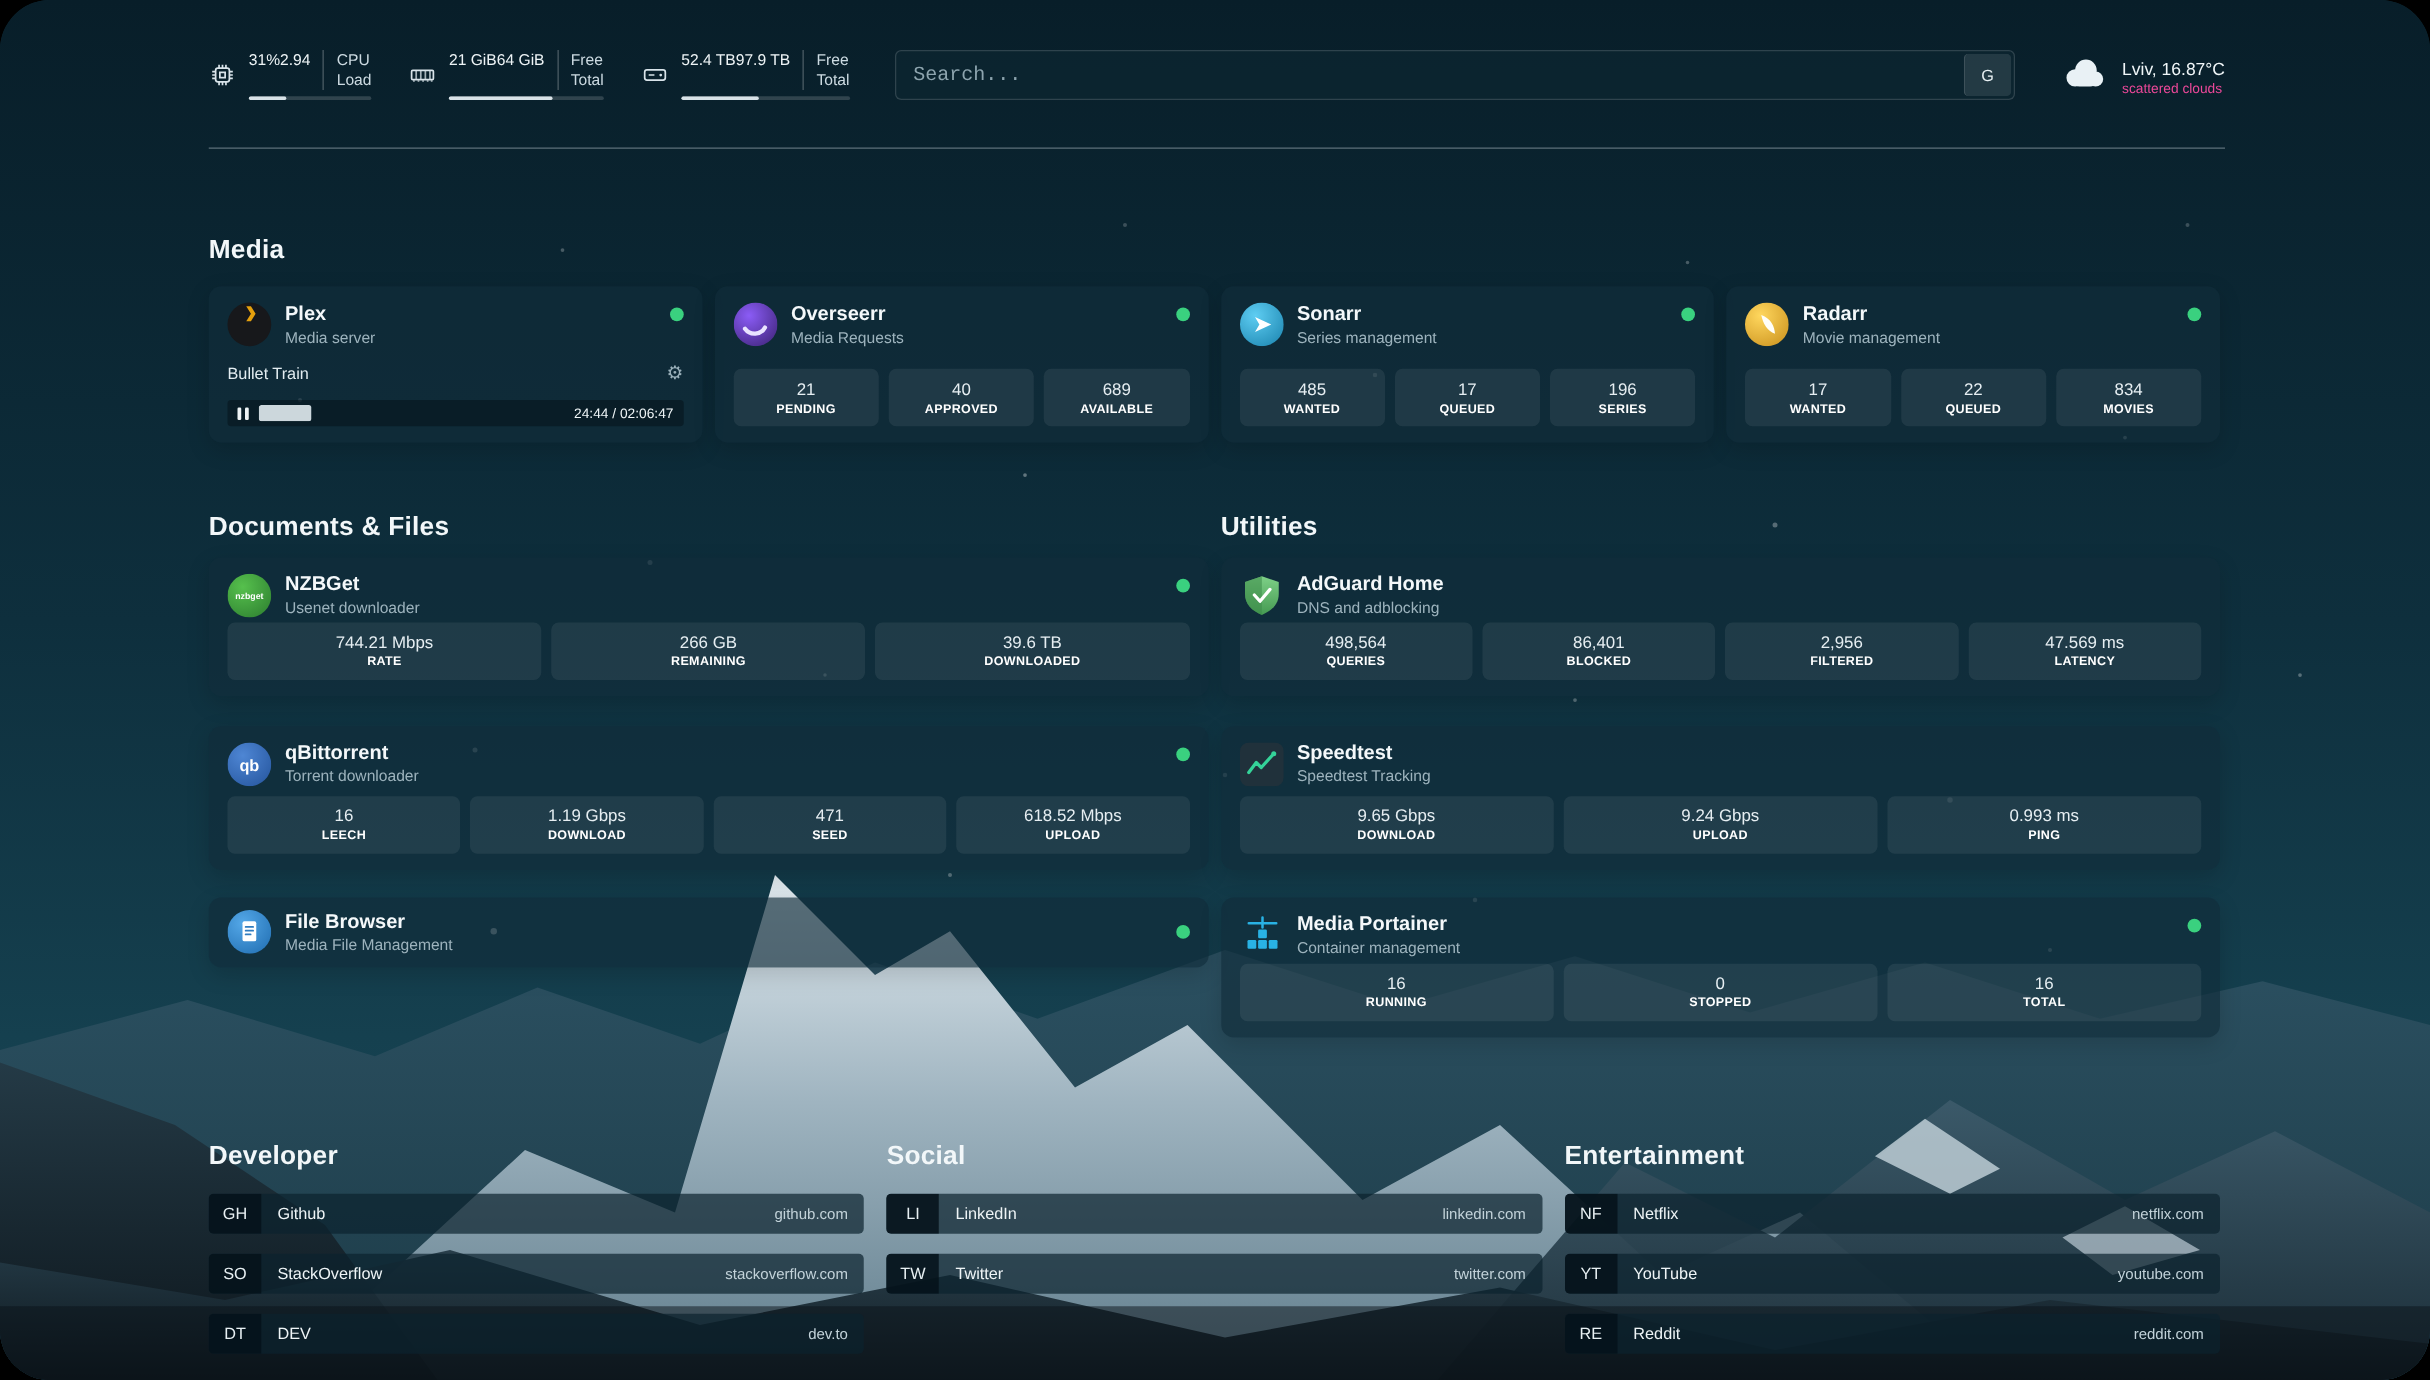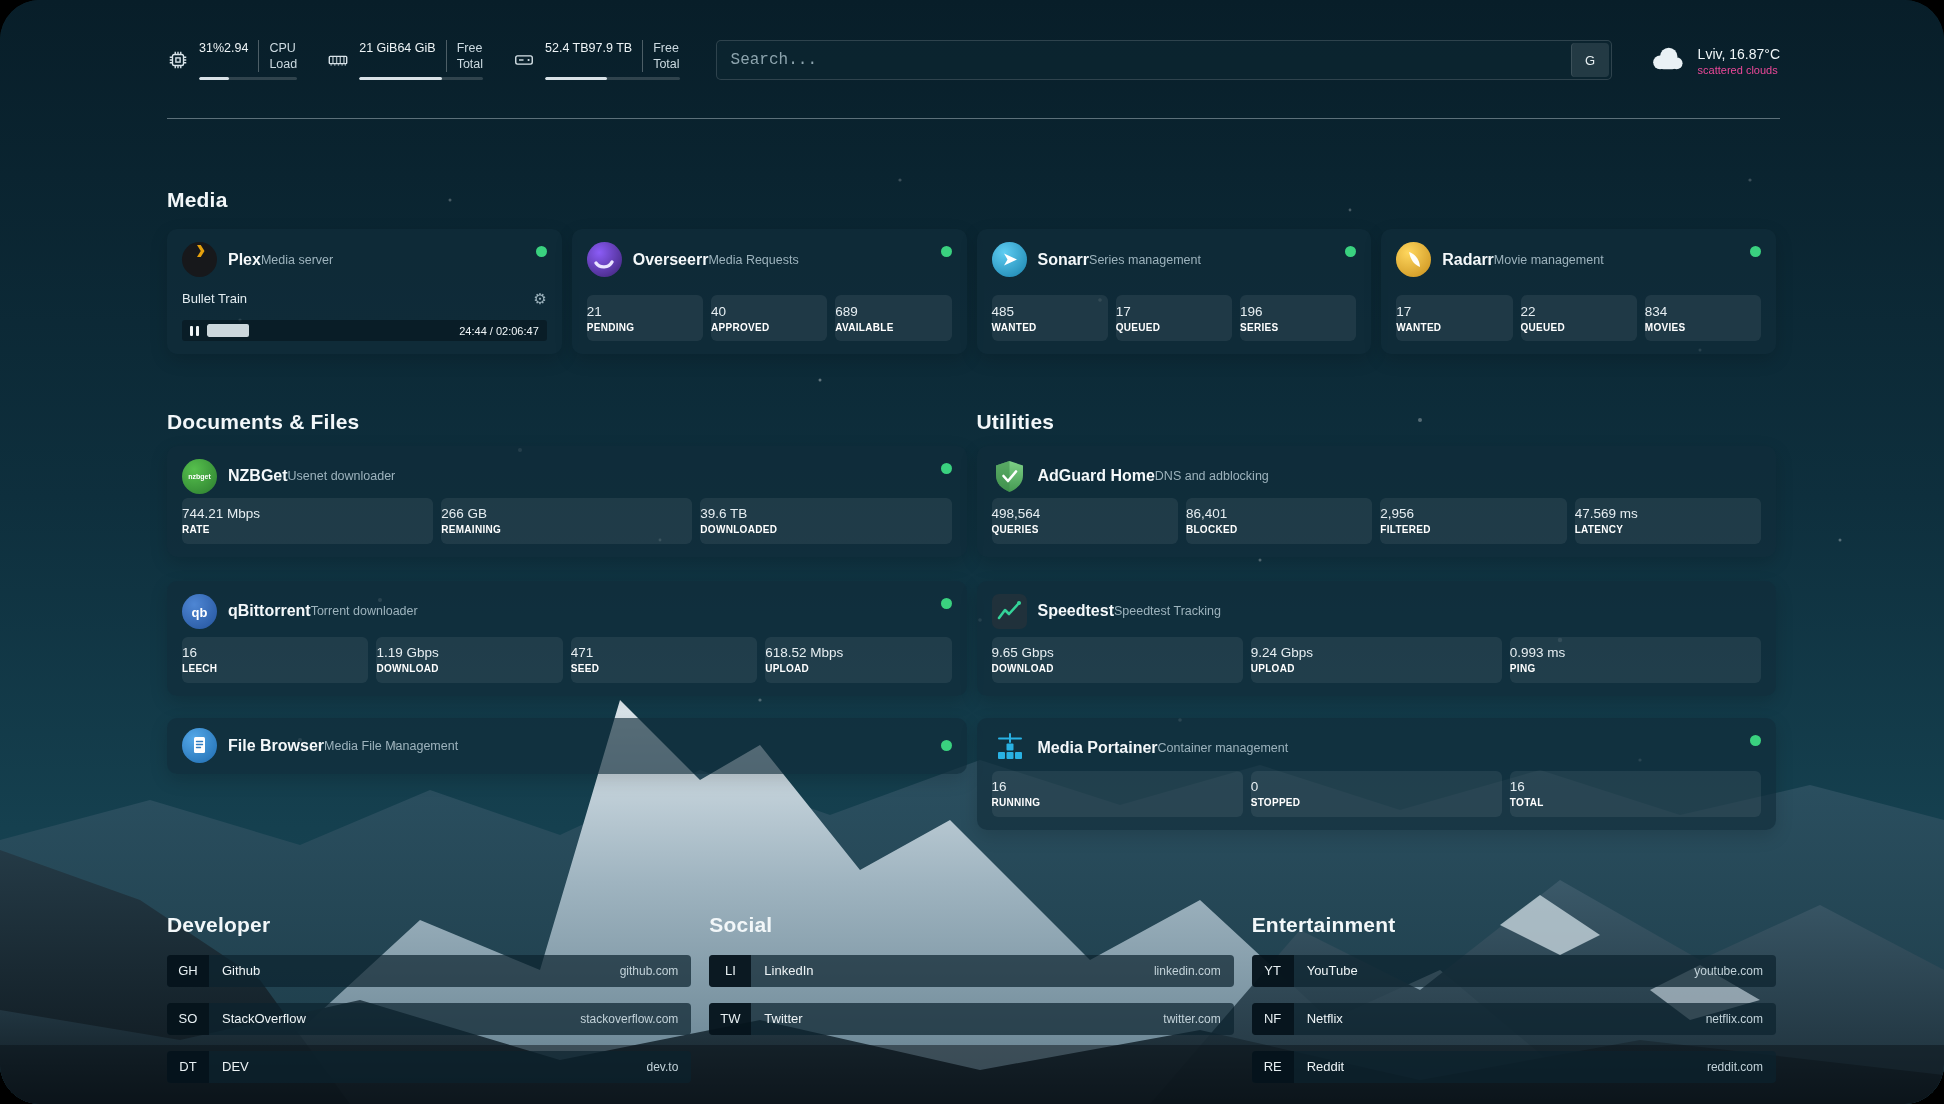--- a/index.html
+++ b/index.html
@@ -45,30 +45,30 @@
   .app-card{display:flex;flex-direction:column;justify-content:space-between;padding:13px 15px;box-sizing:border-box;}
   .h-media{height:125px;}
   .h-r1{height:111px;}
   .h-r2{height:115px;margin-top:24px;}
   .h-small{height:56px;margin-top:22px;justify-content:center;}
   .h-portainer{height:112px;margin-top:22px;}
 
   .app-head{display:flex;align-items:center;gap:11px;}
   .app-icon{width:35px;height:35px;flex:none;display:flex;align-items:flex-start;justify-content:center;border-radius:50%;}
   .app-icon svg{display:block;}
-  .app-titles{display:flex;flex-direction:row;min-width:0;text-align:right;}
+  .app-titles{display:flex;flex-direction:column;min-width:0;}
   .app-name{font-size:16px;font-weight:600;color:#f4f8fa;white-space:nowrap;}
   .app-desc{font-size:12.5px;color:#9db3bd;margin-top:2px;white-space:nowrap;}
   .status-dot{width:11px;height:11px;border-radius:50%;background:#3ad17f;margin-left:auto;align-self:flex-start;margin-top:4px;flex:none;}
 
   .stat-row{display:grid;gap:8px;}
   .cols-3{grid-template-columns:repeat(3,1fr);}
   .cols-4{grid-template-columns:repeat(4,1fr);}
   .stat{background:rgba(255,255,255,.07);border-radius:6px;height:46px;display:flex;flex-direction:column;
-        align-items:flex-start;justify-content:center;gap:3px;min-width:0;}
+        align-items:center;justify-content:center;gap:3px;min-width:0;}
   .stat-value{font-size:13.5px;color:#e6eef2;white-space:nowrap;}
   .stat-label{font-size:10px;font-weight:700;color:#fff;letter-spacing:.3px;white-space:nowrap;}
 
   
   .plex-now{display:flex;align-items:center;justify-content:space-between;font-size:13px;color:#e3edf1;}
   .gear{font-size:15px;color:#9ab0ba;cursor:pointer;line-height:1;}
   .plex-bar{display:flex;align-items:center;gap:8px;height:21px;background:rgba(6,18,25,.55);border-radius:3px;padding:0 8px;}
   .pause{display:flex;gap:3px;cursor:pointer;flex:none;}
   .pause i{display:block;width:3px;height:10px;background:#eef4f6;border-radius:1px;}
   .plex-track{flex:1;height:13px;border-radius:2px;position:relative;overflow:hidden;}
@@ -654,30 +654,30 @@
           <div class="bm-row">
             <span class="bm-abbr">TW</span>
             <span class="bm-name">Twitter</span>
             <span class="bm-url">twitter.com</span>
           </div>
         </div>
 
         <div>
           <h2 class="section-title">Entertainment</h2>
           <div class="bm-row">
+            <span class="bm-abbr">NF</span>
+            <span class="bm-name">Netflix</span>
+            <span class="bm-url">netflix.com</span>
+          </div>
+          <div class="bm-row">
             <span class="bm-abbr">YT</span>
             <span class="bm-name">YouTube</span>
             <span class="bm-url">youtube.com</span>
           </div>
           <div class="bm-row">
-            <span class="bm-abbr">NF</span>
-            <span class="bm-name">Netflix</span>
-            <span class="bm-url">netflix.com</span>
-          </div>
-          <div class="bm-row">
             <span class="bm-abbr">RE</span>
             <span class="bm-name">Reddit</span>
             <span class="bm-url">reddit.com</span>
           </div>
         </div>
       </div>
 
     </main>
   </div>
 </div>

